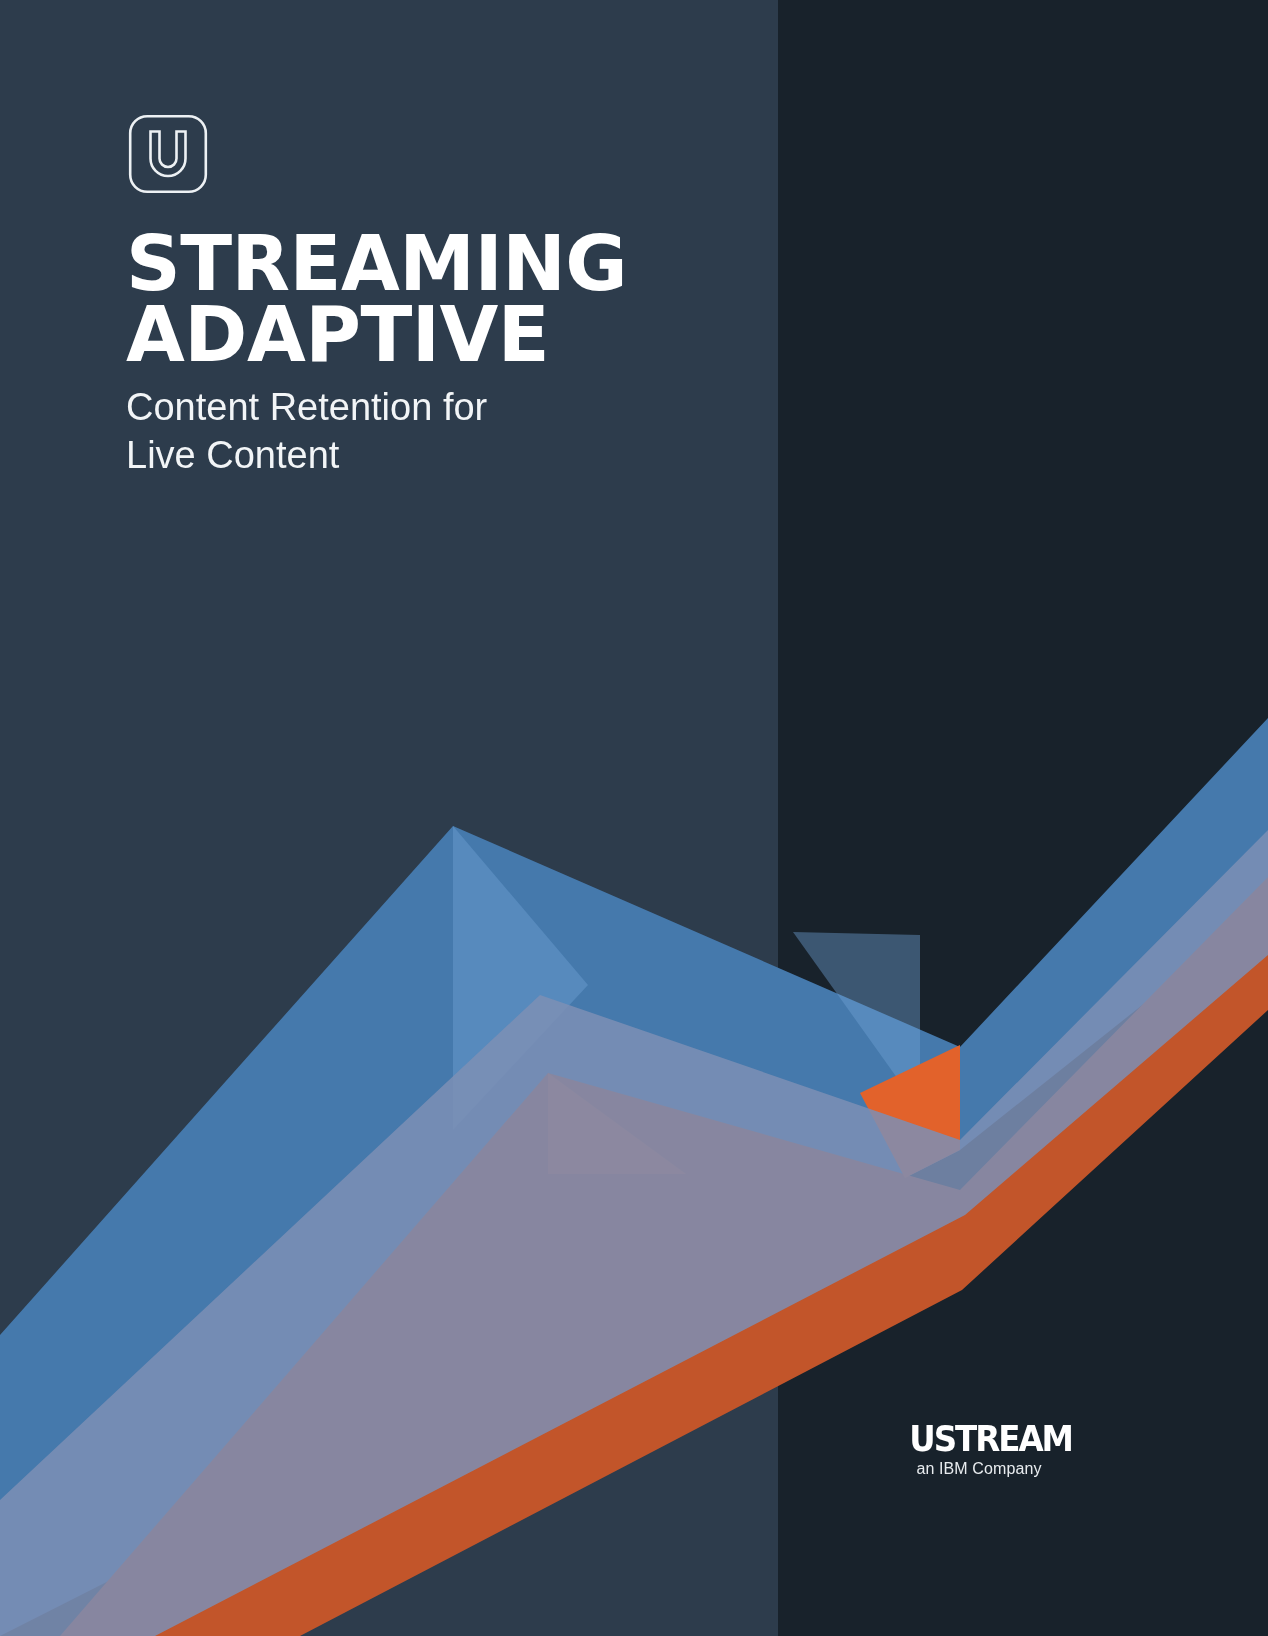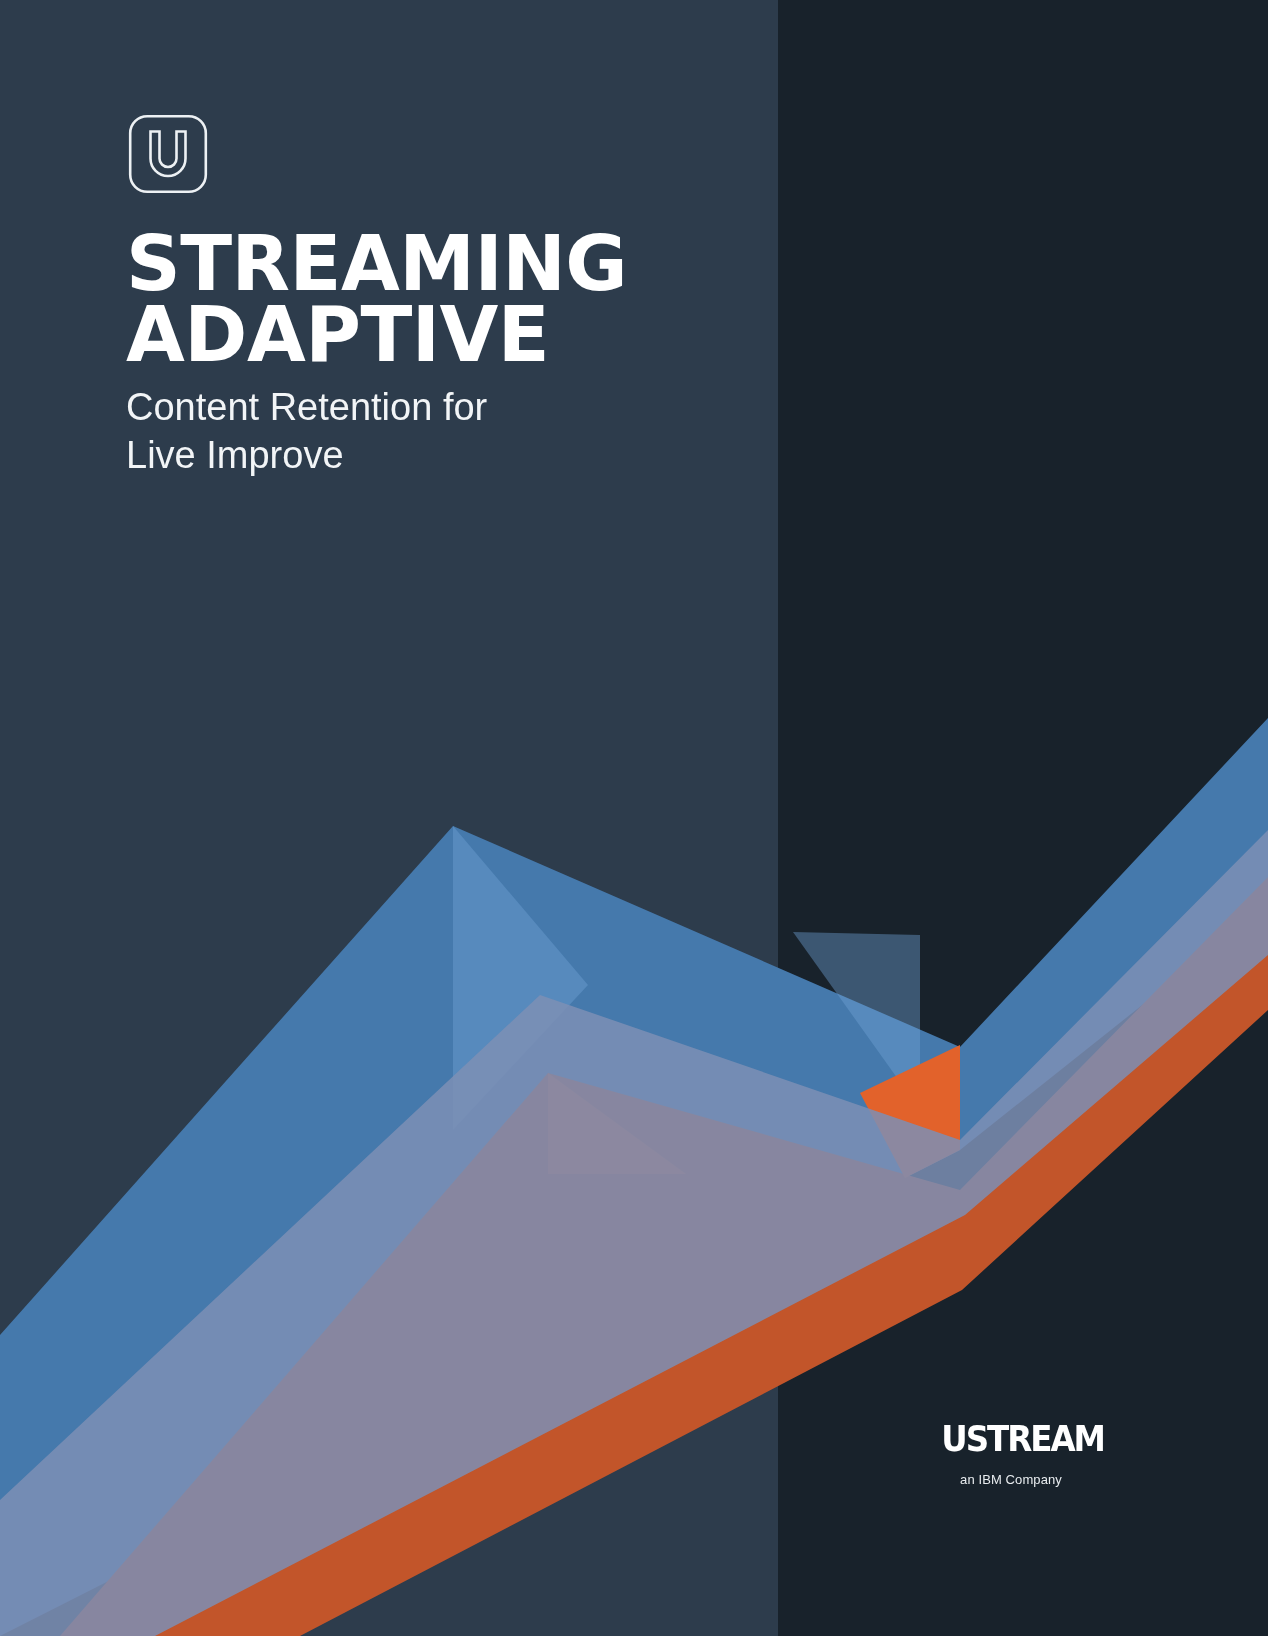--- a/index.html
+++ b/index.html
@@ -74,41 +74,41 @@
     font-weight: 400;
     font-family: "Liberation Sans", sans-serif;
   }
   .cover-subtitle .sl {
     display: block;
   }
 
   
   .footer-logo {
     position: absolute;
-    left: 936px;
+    left: 904px;
     top: 1422px;
     width: 150px;
     text-align: center;
   }
   .wordmark {
     display: block;
     color: #FFFFFF;
     font-size: 35px;
     line-height: 1;
     font-weight: 700;
     letter-spacing: -2.2px;
     font-family: "DejaVu Sans", "Liberation Sans", sans-serif;
     transform: scaleX(0.93);
     transform-origin: center;
   }
   .wordmark-sub {
     display: block;
-    margin-top: 16px;
+    margin-top: 4px;
     color: #E8ECEF;
-    font-size: 13px;
+    font-size: 16px;
     line-height: 1;
     font-weight: 400;
     letter-spacing: 0.1px;
     font-family: "Liberation Sans", sans-serif;
   }
 </style>
 </head>
 <body>
 
 <div id="cover">
@@ -141,21 +141,21 @@
     </svg>
   </div>
 
   <div class="title-block">
     <h1 class="cover-title">
       <span class="tl">STREAMING</span>
       <span class="tl">ADAPTIVE</span>
     </h1>
     <p class="cover-subtitle">
       <span class="sl">Content Retention for</span>
-      <span class="sl">Live Improve</span>
+      <span class="sl">Live Content</span>
     </p>
   </div>
 
   <div class="footer-logo">
     <span class="wordmark">USTREAM</span>
     <span class="wordmark-sub">an IBM Company</span>
   </div>
 
 </div>
 

